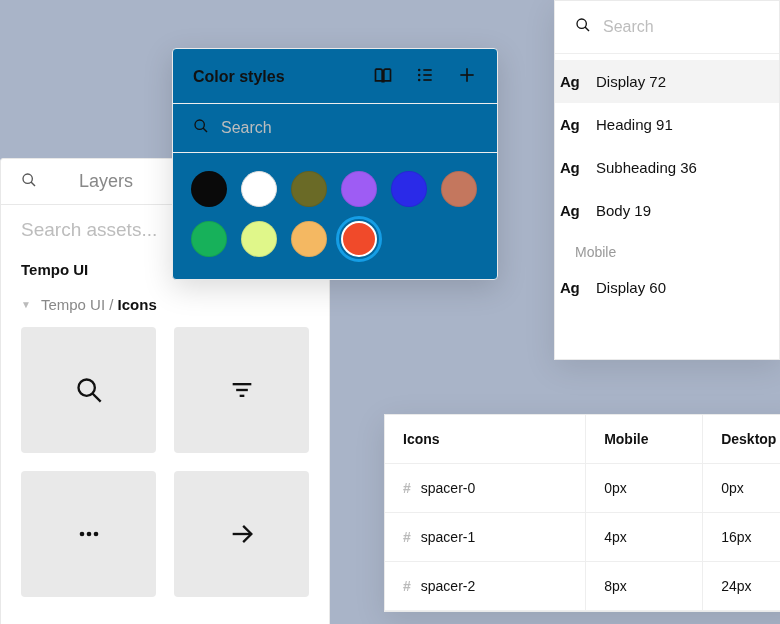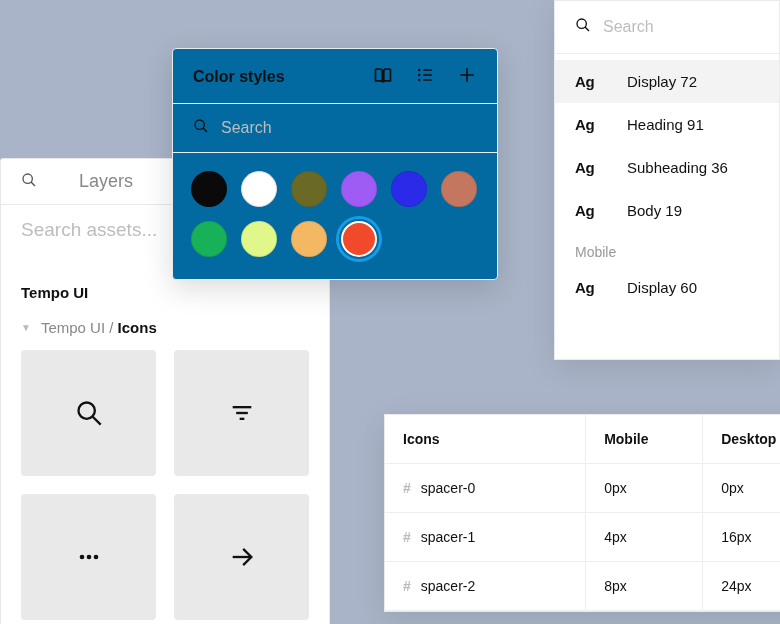--- a/index.html
+++ b/index.html
@@ -22,21 +22,21 @@
   .assets-tabs {
     display: flex; align-items: center; gap: 18px;
     padding: 12px 20px 12px 20px;
     border-bottom: 1px solid #e8e8e8;
   }
   .tab { font-size: 18px; color: #888; margin-left: 24px; }
   .tab.active { color: #111; font-weight: 700; }
   .assets-search {
     padding: 14px 20px; font-size: 19px; color: #bdbdbd;
   }
-  .assets-title { padding: 6px 20px 14px; font-size: 15px; font-weight: 700; margin-top: 23px; }
+  .assets-title { padding: 6px 20px 14px; font-size: 15px; font-weight: 700; }
   .assets-group {
     padding: 4px 20px 14px; font-size: 15px; color: #888;
     display: flex; align-items: center; gap: 10px;
   }
   .assets-group .caret { font-size: 10px; color: #bbb; }
   .assets-group .strong { font-weight: 700; color: #111; text-align: center; }
   .icon-grid {
     display: grid; grid-template-columns: 1fr 1fr; gap: 18px;
     padding: 0 20px;
   }
@@ -92,22 +92,22 @@
     border-left: 1px solid #eaeaea;
     box-shadow: 0 8px 30px rgba(0,0,0,0.10);
   }
   .text-search {
     display: flex; align-items: center; gap: 12px;
     padding: 16px 20px; border-bottom: 1px solid #eee;
     font-size: 16px; color: #bdbdbd;
   }
   .text-list { padding: 6px 0; }
   .text-row {
-    display: flex; align-items: center; gap: 28px;
-    padding: 13px 20px; font-size: 15px;
+    display: flex; align-items: center; gap: 12px;
+    padding: 13px 5px; font-size: 15px;
   }
   .text-row .ag { font-weight: 800; letter-spacing: -0.3px; width: 24px; }
   .text-row.selected { background: #f3f3f3; }
   .text-section {
     padding: 12px 20px 6px; font-size: 14px; color: #999;
   }
 
   
   .spacing-panel {
     position: absolute; left: 384px; top: 414px;

